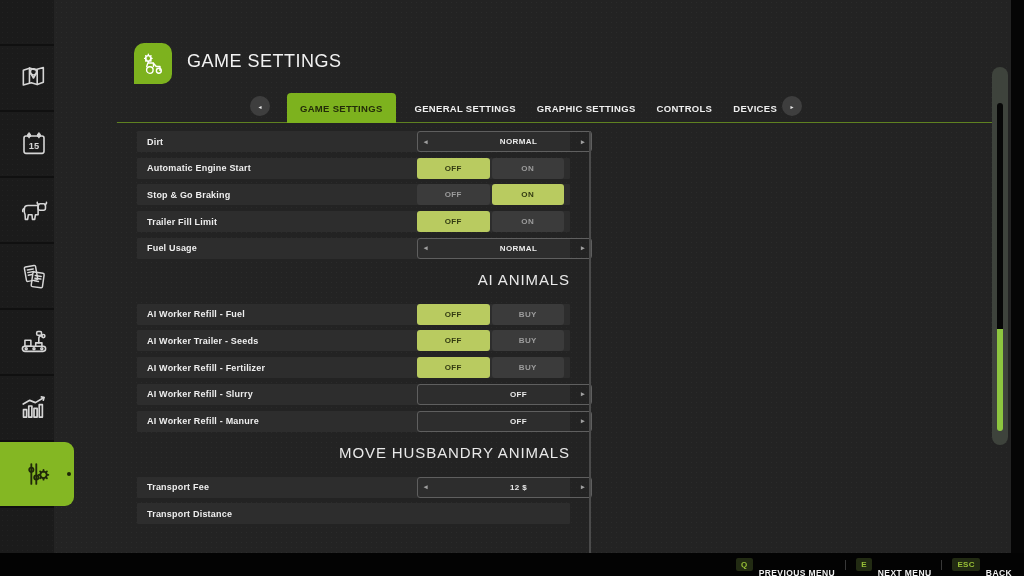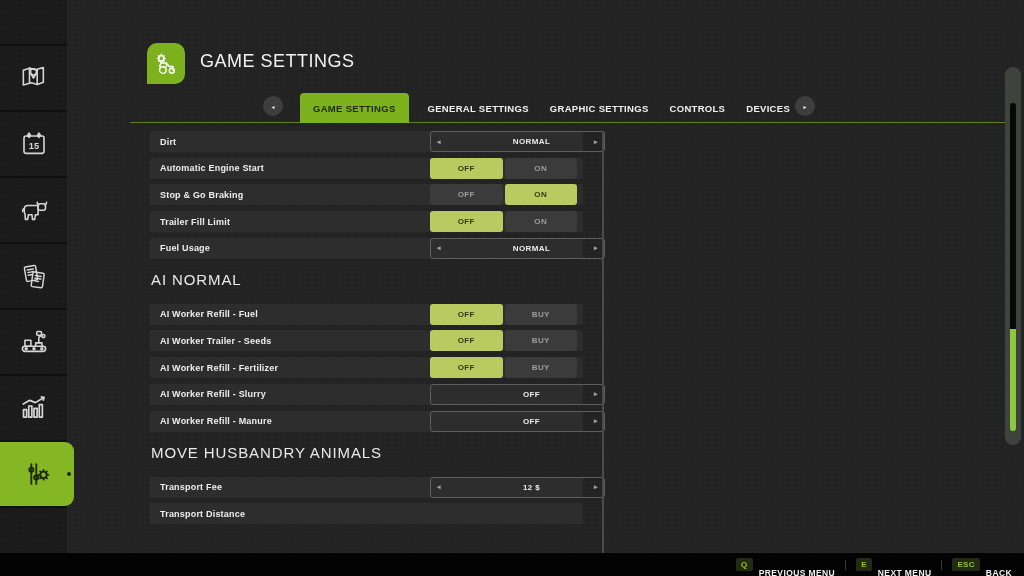--- a/index.html
+++ b/index.html
@@ -24,23 +24,24 @@
     position:relative;width:74px;background:#84b723;color:#20280a;
     border-radius:0 9px 9px 0;z-index:6;
   }
   .sb-cell.active::after{
     content:"";position:absolute;right:3px;top:50%;margin-top:-2px;
     width:4px;height:4px;border-radius:50%;background:#1d2506;
   }
   .sb-cell svg{display:block;}
   
   .main{
-    position:absolute;left:67px;top:0;width:957px;height:553px;background:#232323;
+    position:absolute;left:54px;top:0;width:957px;height:553px;background:#232323;
     background-image:radial-gradient(circle,#2b2b2b .8px,transparent .8px);
     background-size:5px 5px;
+    text-align:right;
   }
   .app-icon{
     position:absolute;left:80px;top:43px;width:38px;height:41px;
     background:#7db21e;border-radius:10px 10px 10px 0;
     display:flex;align-items:center;justify-content:center;
   }
   .page-title{
     position:absolute;left:133px;top:51px;font-size:18px;color:#f2f2f2;
     letter-spacing:.5px;font-weight:500;
   }
@@ -281,21 +282,21 @@
       <div class="row">
         <div class="row-label">Fuel Usage</div>
         <div class="control">
           <div class="selector">
             <span class="sel-arrow left">◂</span>
             <span>NORMAL</span>
             <span class="sel-arrow right">▸</span>
           </div>
         </div>
       </div>
-      <div class="section-header">AI NORMAL</div>
+      <div class="section-header">AI ANIMALS</div>
       <div class="row">
         <div class="row-label">AI Worker Refill - Fuel</div>
         <div class="control">
           <div class="toggle">
             <div class="toggle-opt selected">OFF</div>
             <div class="toggle-opt">BUY</div>
           </div>
         </div>
       </div>
       <div class="row">

